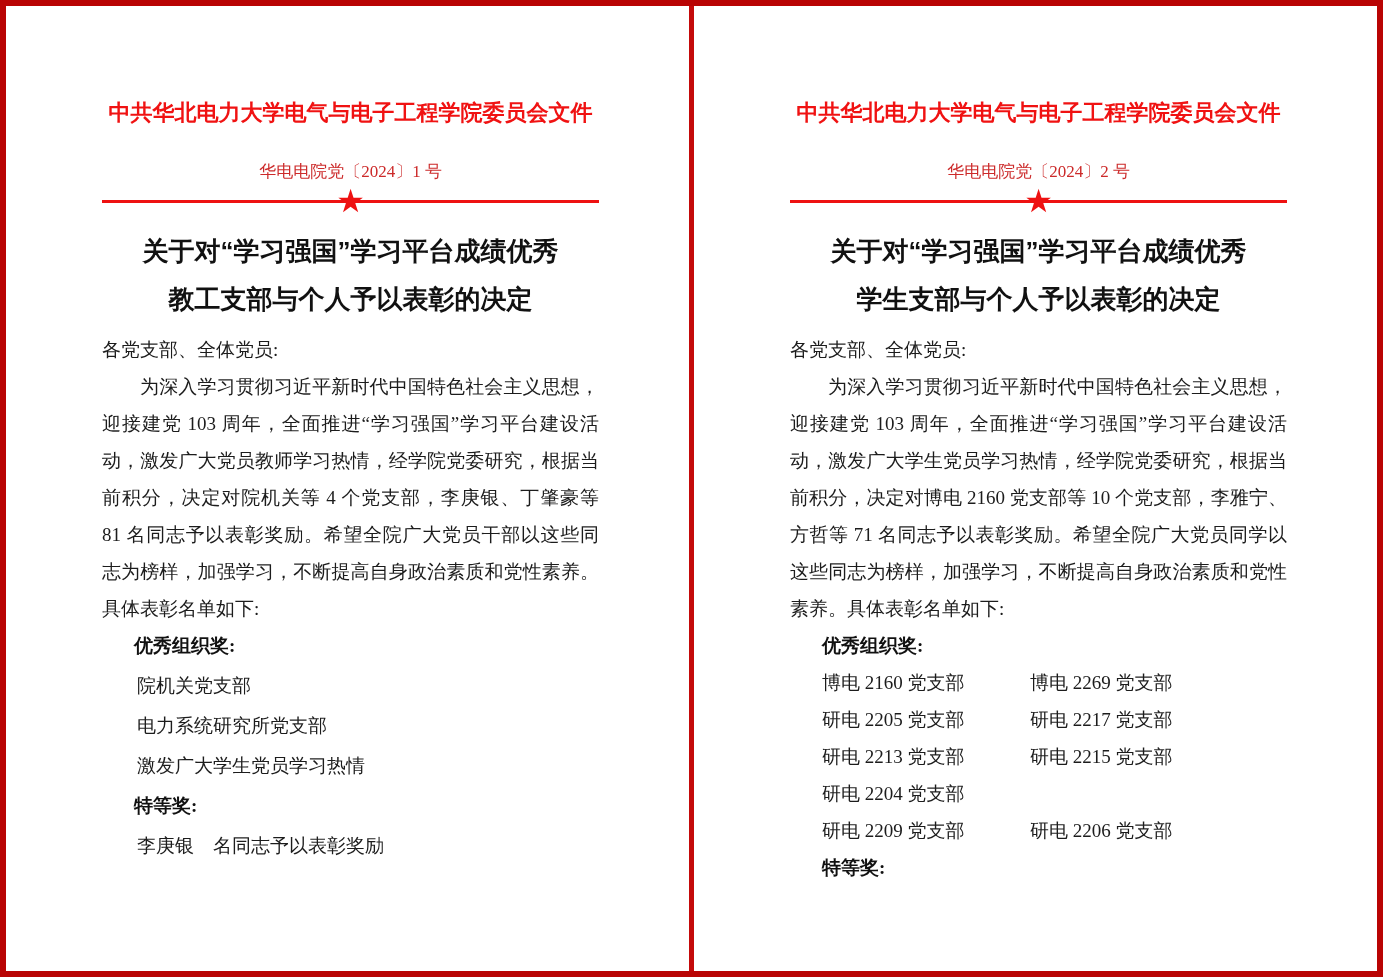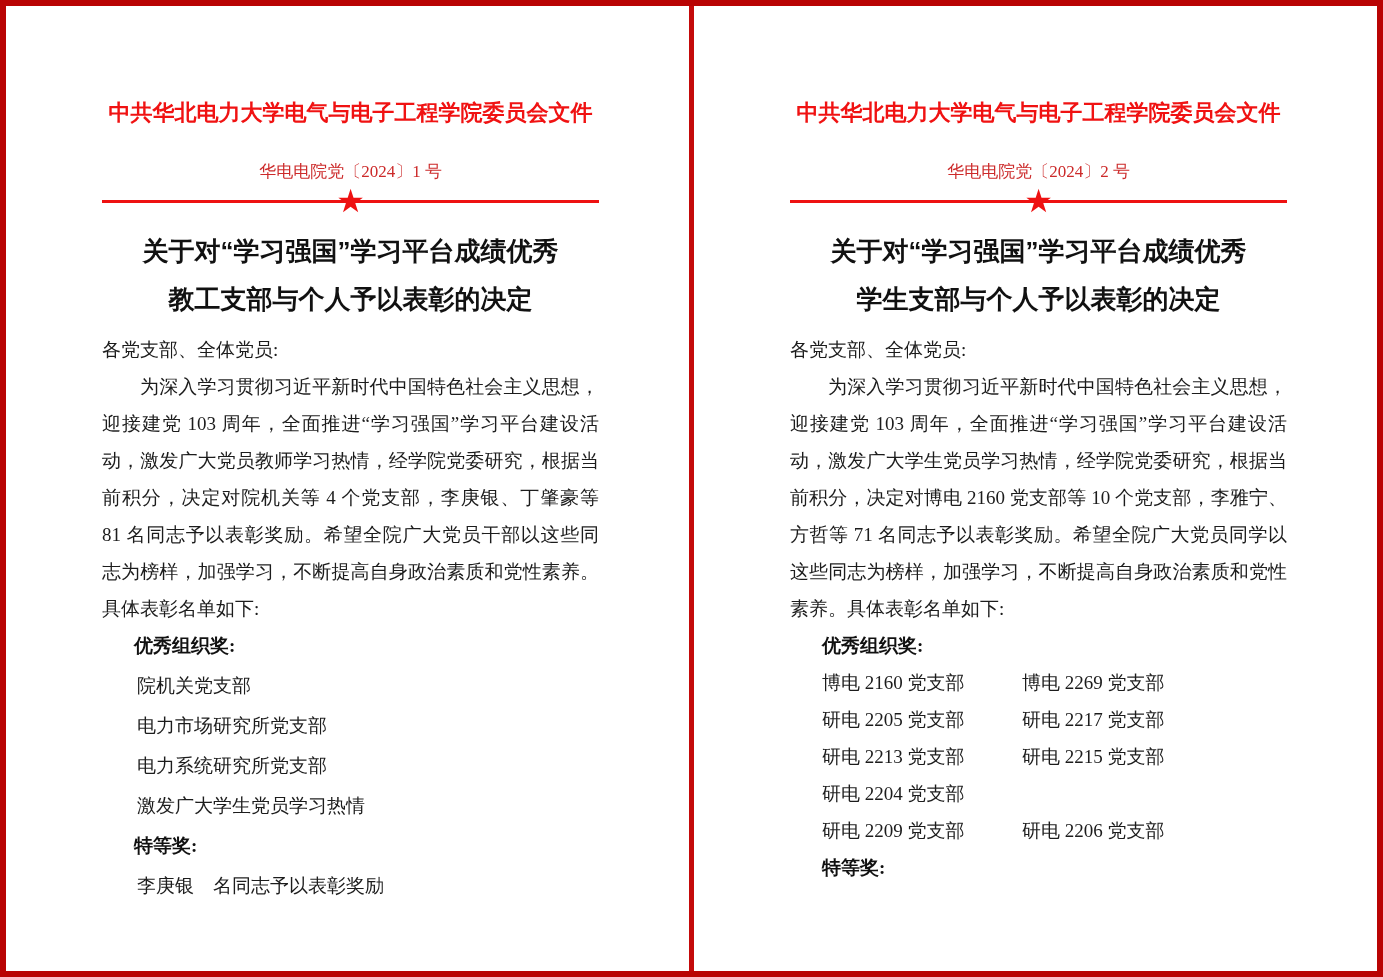--- a/index.html
+++ b/index.html
@@ -90,20 +90,21 @@
     font-weight: bold;
     color: #111111;
   }
   .list-item {
     margin: 3px;
     padding-left: 32px;
   }
   .row {
     display: flex;
     padding-left: 32px;
+    gap: 8px;
   }
   .row .cell-1 { width: 200px; flex: 0 0 auto; }
   .row .cell-2 { flex: 1 1 auto; }
 </style>
 </head>
 <body>
 
 <div class="frame">
 
   <section class="page">
@@ -115,21 +116,20 @@
     <h2 class="doc-title">
       <span>关于对“学习强国”学习平台成绩优秀</span>
       <span>教工支部与个人予以表彰的决定</span>
     </h2>
     <div class="body-text">
       <p class="salutation">各党支部、全体党员:</p>
       <p class="body-para">为深入学习贯彻习近平新时代中国特色社会主义思想，迎接建党 103 周年，全面推进“学习强国”学习平台建设活动，激发广大党员教师学习热情，经学院党委研究，根据当前积分，决定对院机关等 4 个党支部，李庚银、丁肇豪等 81 名同志予以表彰奖励。希望全院广大党员干部以这些同志为榜样，加强学习，不断提高自身政治素质和党性素养。具体表彰名单如下:</p>
       <div>
         <p class="sec-heading">优秀组织奖:</p>
         <p class="list-item">院机关党支部</p>
-        <p class="list-item">电力市场研究所党支部</p>
         <p class="list-item">电力系统研究所党支部</p>
         <p class="list-item">激发广大学生党员学习热情</p>
       </div>
       <div>
         <p class="sec-heading">特等奖:</p>
         <p class="list-item">李庚银　名同志予以表彰奖励</p>
       </div>
     </div>
   </section>
 

